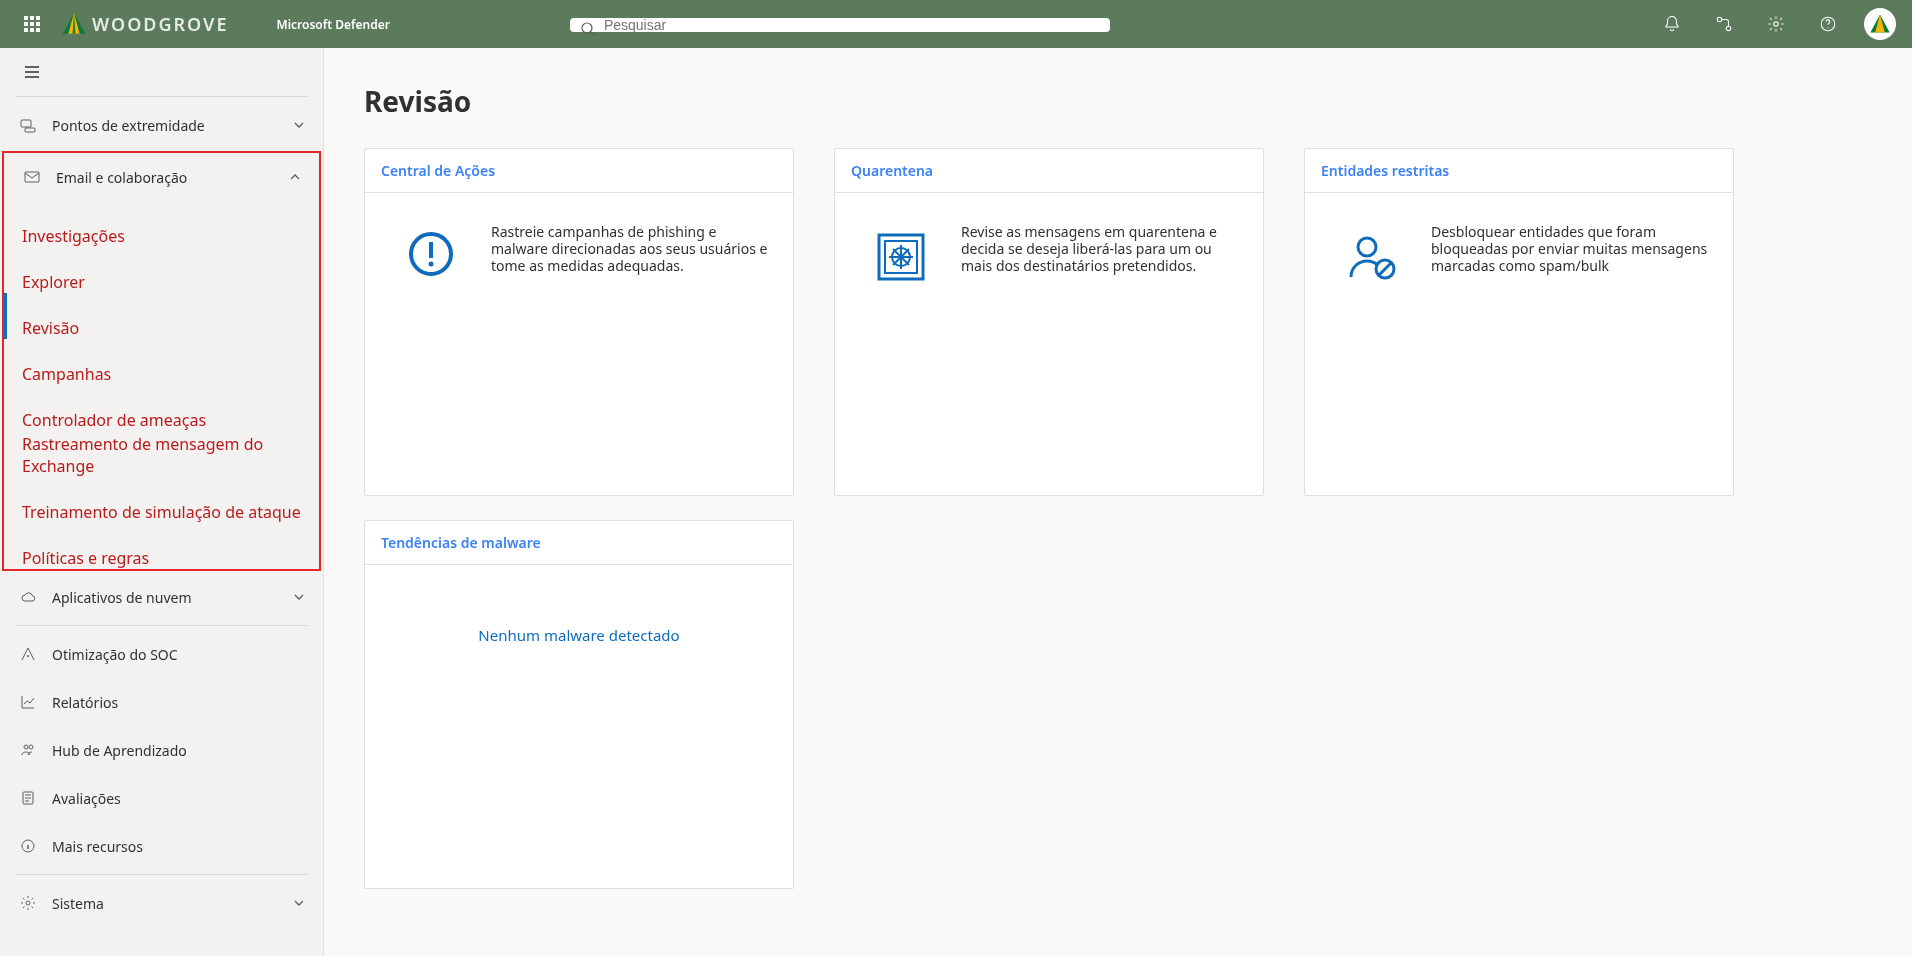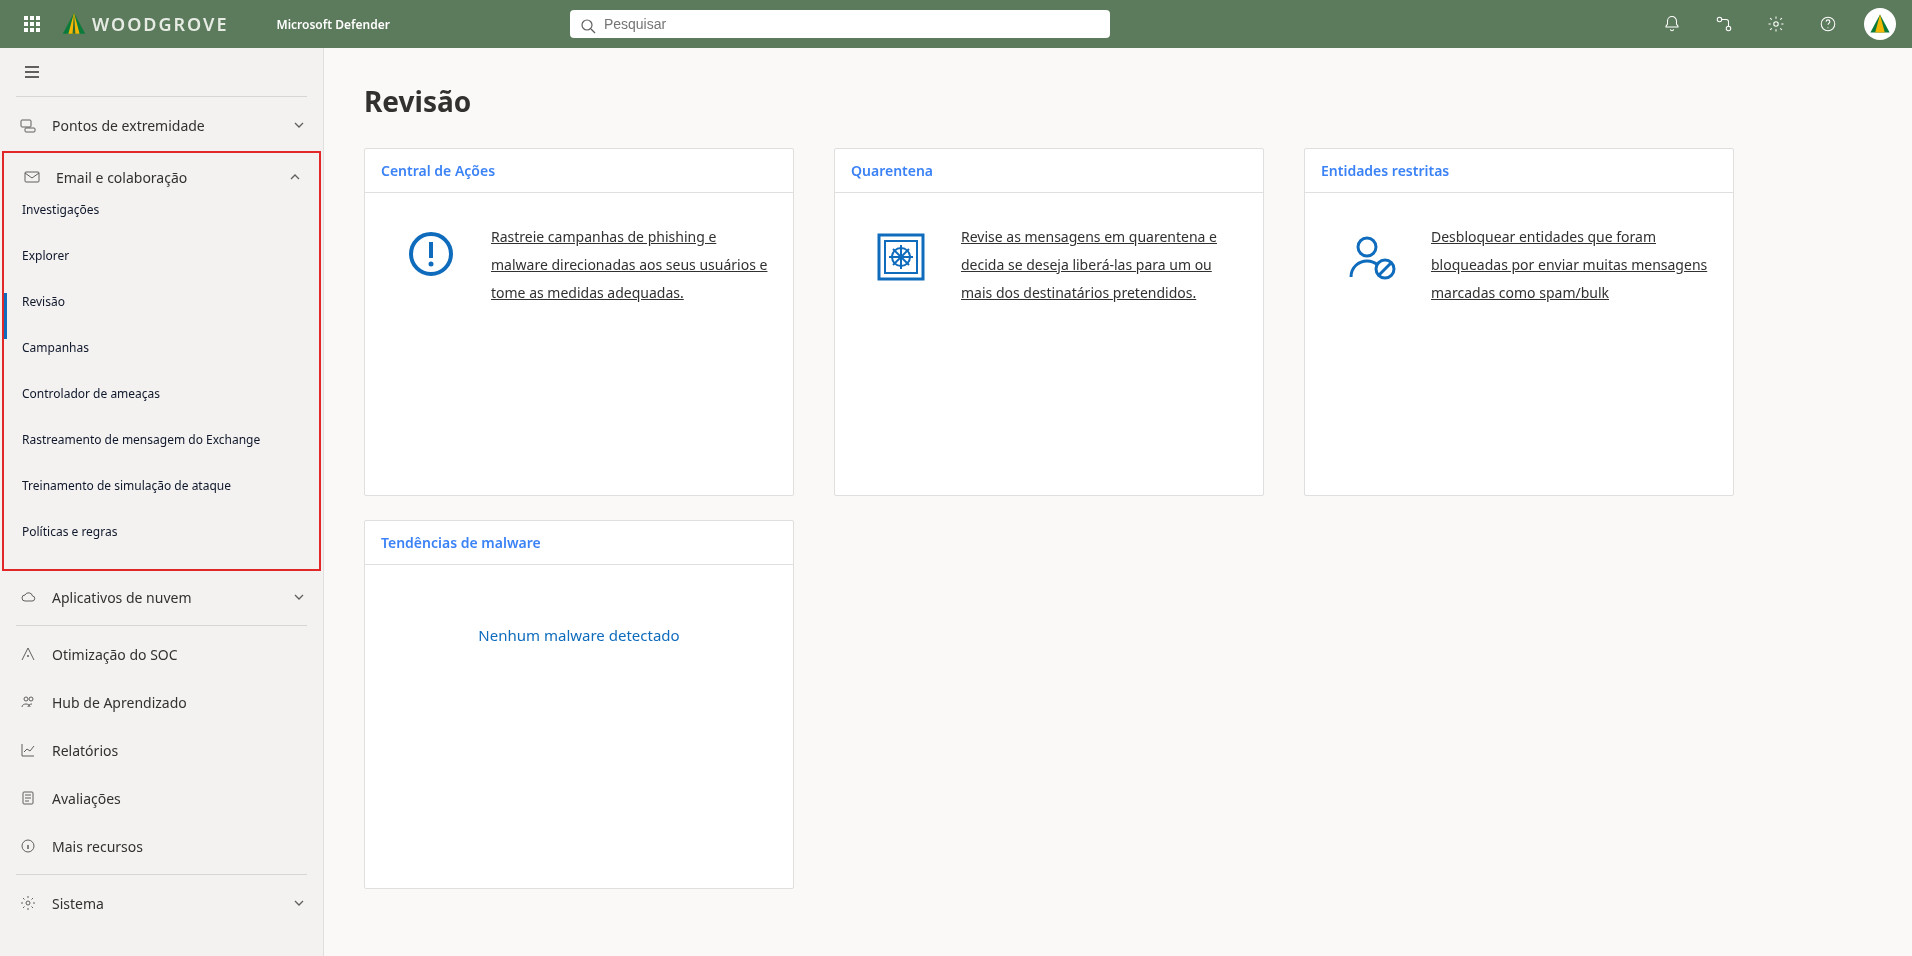--- a/index.html
+++ b/index.html
@@ -7,46 +7,46 @@
   .header { height: 48px; background: #5c7a5c; display: flex; align-items: center; padding: 0 12px; color: #fff; justify-content: center; }
   .waffle { width: 40px; height: 48px; display: flex; align-items: center; justify-content: center; cursor: pointer; }
   .waffle-grid { display: grid; grid-template-columns: repeat(3,4px); grid-template-rows: repeat(3,4px); gap: 2px; }
   .waffle-grid span { background: #fff; }
   .logo-wrap { display: flex; align-items: center; margin-left: 8px; }
   .logo-svg { width: 28px; height: 28px; }
   .brand { font-size: 18px; font-weight: 600; letter-spacing: 2px; margin-left: 4px; color: #e6ece4; }
   .app-title { font-size: 12px; font-weight: 600; margin-left: 48px; }
   .search-wrap { flex: 0 0 540px; margin-left: auto; margin-right: auto; }
   .search-wrap { position: relative; }
-  .search-input { width: 540px; height: 28px; border: none; border-radius: 4px; padding: 0 12px 0 34px; font-size: 14px; background: #fff; color: #323130; }
+  .search-input { width: 540px; height: 14px; border: none; border-radius: 4px; padding: 0 12px 0 34px; font-size: 14px; background: #fff; color: #323130; }
   .search-icon { position: absolute; left: 10px; top: 8px; }
   .hdr-right { margin-left: auto; display: flex; align-items: center; gap: 12px; }
   .hdr-icon { width: 40px; height: 48px; display: flex; align-items: center; justify-content: center; cursor: pointer; }
   .avatar { width: 32px; height: 32px; border-radius: 50%; background: #fff; display: flex; align-items: center; justify-content: center; overflow: hidden; }
 
   .layout { display: flex; height: calc(956px - 48px); }
   .sidebar { width: 324px; background: #f3f2f1; border-right: 1px solid #e1dfdd; padding-top: 4px; overflow-y: auto; }
   .hamburger { height: 40px; display: flex; align-items: center; padding: 0 24px; cursor: pointer; }
   .divider { height: 1px; background: #d6d6d6; margin: 4px 16px; }
   .nav-section { height: 48px; display: flex; align-items: center; padding: 0 18px; cursor: pointer; font-size: 14px; color: #323130; }
   .nav-section .ico { width: 20px; display: flex; justify-content: center; margin-right: 14px; }
   .nav-section .lbl { flex: 1; }
   .nav-section .chev { }
-  .nav-sub { height: 46px; display: flex; align-items: flex-start; padding: 0 18px; font-size: 12px; color: #0f172a; cursor: pointer; }
+  .nav-sub { height: 46px; display: flex; align-items: flex-end; padding: 0 18px; font-size: 16px; color: #b91c1c; cursor: pointer; }
   .nav-sub.active { border-left: 3px solid #0f6cbd; padding-left: 15px; font-weight: 400; }
   .highlight-box { border: 2px solid #e02828; margin: 2px; }
 
   .main { flex: 1; padding: 34px 40px; overflow: auto; }
   .page-title { font-size: 28px; font-weight: 700; margin-bottom: 28px; }
   .cards-row { display: flex; gap: 40px; margin-bottom: 24px; }
   .card { width: 430px; height: 348px; background: #fff; border: 1px solid #e1dfdd; border-radius: 2px; }
   .card-hdr { height: 44px; border-bottom: 1px solid #e1dfdd; display: flex; align-items: center; padding: 0 16px; font-size: 14px; font-weight: 600; color: #3b82f6; }
   .card-body { padding: 30px 24px; display: flex; gap: 18px; }
   .card-icon { width: 84px; flex: 0 0 84px; display: flex; justify-content: center; padding-top: 6px; }
-  .card-text { font-size: 14px; line-height: 28px; color: #323130; text-decoration: underline; }
+  .card-text { font-size: 14px; line-height: 17px; color: #323130; }
   .card2 { width: 430px; height: 369px; background: #fff; border: 1px solid #e1dfdd; border-radius: 2px; }
   .card2 .card-body-center { display: flex; align-items: center; justify-content: center; height: 140px; color: #0f6cbd; font-size: 15px; }
 </style>
 </head>
 <body>
 
 <div class="header">
   <div class="waffle">
     <div class="waffle-grid">
         <span></span>
@@ -195,35 +195,35 @@
             <path d="M2 14L8 2l6 12" fill="none" stroke="#605e5c"></path>
             <circle cx="8" cy="10" r="1" fill="#605e5c"></circle>
           </svg>
         </span>
       <span class="lbl">Otimização do SOC</span>
     </div>
 
     <div class="nav-section">
       <span class="ico">
           <svg width="16" height="16" viewBox="0 0 16 16">
+            <path d="M2 14V2M2 14h12M4 10l3-3 3 2 4-5" fill="none" stroke="#605e5c"></path>
+          </svg>
+        </span>
+      <span class="lbl">Relatórios</span>
+    </div>
+
+    <div class="nav-section">
+      <span class="ico">
+          <svg width="16" height="16" viewBox="0 0 16 16">
             <circle cx="6" cy="5" r="2" fill="none" stroke="#605e5c"></circle>
             <circle cx="11" cy="5" r="2" fill="none" stroke="#605e5c"></circle>
             <path d="M2 13c0-2 2-3 4-3s4 1 4 3M8 13c0-2 2-3 4-3" fill="none" stroke="#605e5c"></path>
           </svg>
         </span>
       <span class="lbl">Hub de Aprendizado</span>
-    </div>
-
-    <div class="nav-section">
-      <span class="ico">
-          <svg width="16" height="16" viewBox="0 0 16 16">
-            <path d="M2 14V2M2 14h12M4 10l3-3 3 2 4-5" fill="none" stroke="#605e5c"></path>
-          </svg>
-        </span>
-      <span class="lbl">Relatórios</span>
     </div>
 
     <div class="nav-section">
       <span class="ico">
           <svg width="16" height="16" viewBox="0 0 16 16">
             <rect x="3" y="2" width="10" height="12" rx="1" fill="none" stroke="#605e5c"></rect>
             <path d="M5 5h6M5 8h6M5 11h4" stroke="#605e5c"></path>
           </svg>
         </span>
       <span class="lbl">Avaliações</span>

